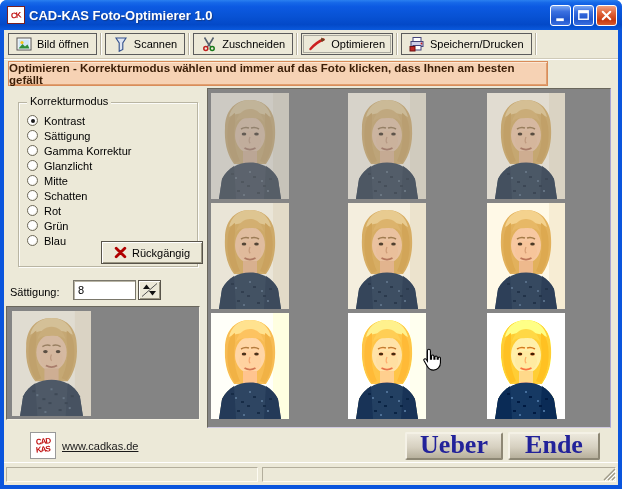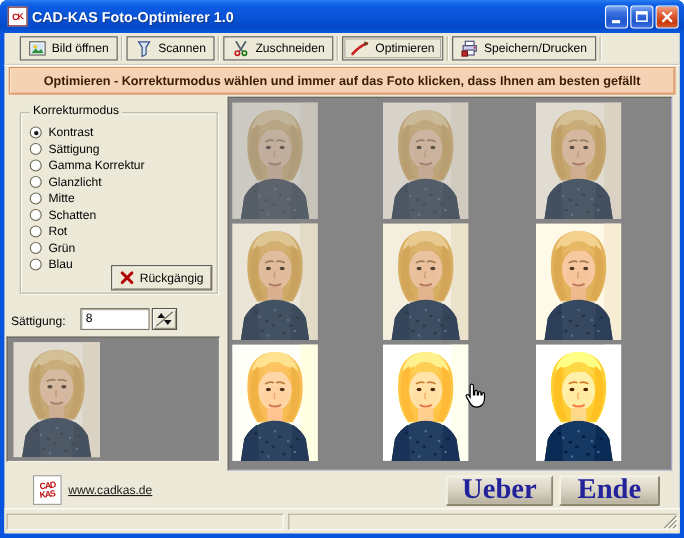--- a/index.html
+++ b/index.html
@@ -20,43 +20,43 @@
   .app-icon span{color:#c01212;font-weight:bold;font-size:8px;letter-spacing:-1px;transform:rotate(-6deg);}
   .title-text{flex:1;color:#fff;font-weight:bold;font-size:13px;text-shadow:1px 1px 1px #123a8a;}
   .winbtn{width:21px;height:21px;border:1px solid #fff;border-radius:3px;margin-left:2px;
     display:flex;align-items:center;justify-content:center;flex:0 0 auto;
     background:linear-gradient(180deg,#7da8f2 0%,#3a6fe0 30%,#1f55cc 70%,#3a6fe0 100%);}
   .winbtn.close{background:linear-gradient(180deg,#f0a080 0%,#e1663c 35%,#c83a10 75%,#d95b2e 100%);}
   
   .client{position:absolute;left:4px;top:30px;width:614px;height:455px;background:#ece9d8;}
   
   .toolbar{position:absolute;left:0;top:0;right:0;height:29px;display:flex;align-items:center;
-    padding-left:14px;border-bottom:1px solid #cfcab8;box-shadow:0 1px 0 #fff;}
+    padding-left:4px;border-bottom:1px solid #cfcab8;box-shadow:0 1px 0 #fff;}
   .tbtn{height:22px;display:flex;align-items:center;gap:5px;padding:0 7px;
     border:1px solid #5c5c5c;background:#ece9d8;cursor:pointer;white-space:nowrap;}
   .tbtn.active{box-shadow:inset 0 0 0 1px #ece9d8, inset 0 0 0 2px rgba(90,90,90,.45);}
   .tsep{width:2px;height:22px;margin:0 3px;border-left:1px solid #b7b2a0;border-right:1px solid #fff;}
   .tbtn svg{flex:0 0 auto;}
   
-  .banner{position:absolute;left:4px;top:31px;width:606px;height:25px;background:#f6d2b4;
+  .banner{position:absolute;left:4px;top:31px;width:540px;height:25px;background:#f6d2b4;
     border:1px solid #d98c5a;box-shadow:inset 1px 1px 0 #fbe6d2, inset -1px -1px 0 #e2a briefly;
     box-shadow:inset 1px 1px 0 #fbe6d2, inset -1px -1px 0 #e0a070;
     display:flex;align-items:center;justify-content:center;
     font-weight:bold;font-size:11.5px;color:#3a1d06;}
   
   .groupbox{position:absolute;left:14px;top:72px;width:180px;height:165px;
     border:1px solid #b9b5a3;box-shadow:inset 1px 1px 0 rgba(255,255,255,.85), 1px 1px 0 rgba(255,255,255,.85);text-align:right;}
   .groupbox .legend{position:absolute;top:-8px;left:8px;background:#ece9d8;padding:0 3px;}
   .radio-list{position:absolute;left:8px;top:10px;}
   .radio-row{height:15px;display:flex;align-items:center;gap:6px;cursor:pointer;}
   .radio{width:11px;height:11px;border-radius:50%;border:1px solid #6e6a5a;flex:0 0 auto;
     background:radial-gradient(circle at 35% 35%,#fff 55%,#d7d3c3 100%);position:relative;}
   .radio-row.checked .radio::after{content:"";position:absolute;left:3px;top:3px;width:4px;height:4px;
     border-radius:50%;background:#1a1a1a;}
-  .undo-btn{position:absolute;left:82px;top:138px;width:92px;height:23px;background:#ece9d8;
+  .undo-btn{position:absolute;left:82px;top:138px;width:102px;height:23px;background:#ece9d8;
     border:1px solid #58544a;box-shadow:inset 1px 1px 0 #fff, inset -1px -1px 0 #9a9683;
     display:flex;align-items:center;justify-content:center;gap:5px;cursor:pointer;}
   
   .int-label{position:absolute;left:6px;top:256px;}
   .int-edit{position:absolute;left:69px;top:250px;width:63px;height:20px;background:#fff;
     border:1px solid #7a776b;box-shadow:inset 1px 1px 0 #b9b5a5;padding:3px 0 0 4px;}
   .int-spin{position:absolute;left:134px;top:250px;width:23px;height:20px;background:#ece9d8;
     border:1px solid #58544a;box-shadow:inset 1px 1px 0 #fff, inset -1px -1px 0 #9a9683;cursor:pointer;
     display:flex;align-items:center;justify-content:center;}
   

